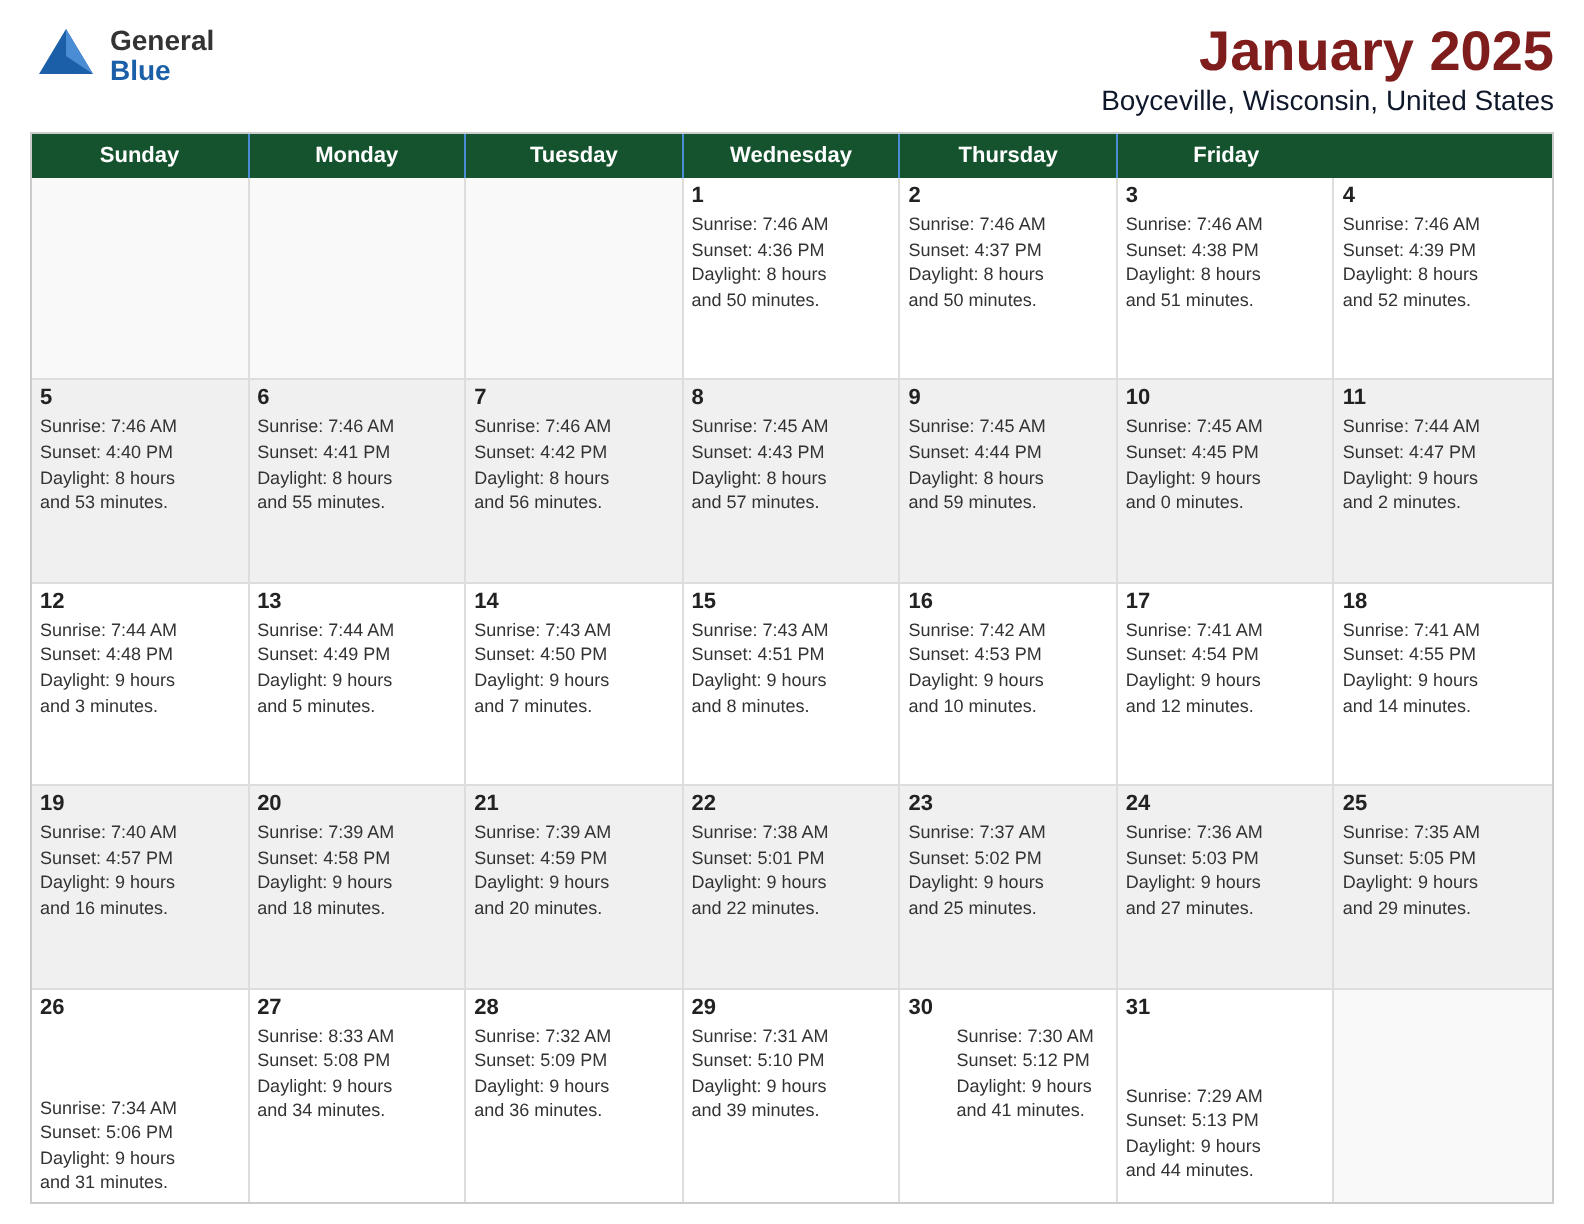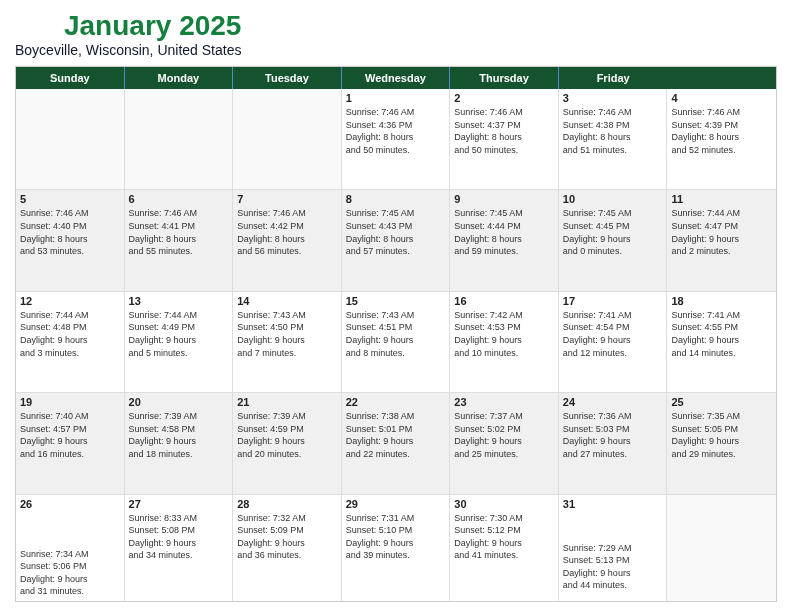--- a/index.html
+++ b/index.html
@@ -40,21 +40,21 @@
     .logo-icon {
       width: 36px;
       height: 36px;
     }
     .title-block {
       text-align: right;
     }
     .title-block h1 {
       font-size: 28px;
       font-weight: bold;
-      color: #15803d;
+      color: #7f1d1d;
     }
     .title-block h2 {
       font-size: 14px;
       font-weight: normal;
       color: #0f172a;
     }
     .calendar {
       flex: 1;
       display: flex;
       flex-direction: column;
@@ -117,20 +117,30 @@
       font-size: 9px;
       line-height: 1.4;
       color: #333;
     }
   </style>
 </head>
 <body>
 
 <div class="page">
   <div class="header">
+    <div class="logo">
+      <svg class="logo-icon" viewBox="0 0 40 40">
+        <polygon points="20,5 35,30 5,30" fill="#1a5fa8"></polygon>
+        <polygon points="20,5 35,30 20,20" fill="#4a8dd5"></polygon>
+      </svg>
+      <div class="logo-text">
+        <span class="logo-general">General</span>
+        <span class="logo-blue">Blue</span>
+      </div>
+    </div>
     <div class="title-block">
       <h1>January 2025</h1>
       <h2>Boyceville, Wisconsin, United States</h2>
     </div>
   </div>
 
   <div class="calendar">
     <div class="calendar-header">
     <div class="day-name">Sunday</div>
         <div class="day-name">Monday</div>
@@ -350,21 +360,21 @@
           </div>
           <div class="calendar-cell">
             <div class="cell-date">29</div>
             <div class="cell-info" style="white-space: pre-line;">Sunrise: 7:31 AM
 Sunset: 5:10 PM
 Daylight: 9 hours
 and 39 minutes.</div>
           </div>
           <div class="calendar-cell">
             <div class="cell-date">30</div>
-            <div class="cell-info" style="white-space: pre-line;">Sunrise: 7:30 AM
+            <div class="cell-info" style="white-space: pre-line; margin-left: 24px;">Sunrise: 7:30 AM
 Sunset: 5:12 PM
 Daylight: 9 hours
 and 41 minutes.</div>
           </div>
           <div class="calendar-cell">
             <div class="cell-date">31</div>
             <div class="cell-info" style="white-space: pre-line; margin-top: 32px;">Sunrise: 7:29 AM
 Sunset: 5:13 PM
 Daylight: 9 hours
 and 44 minutes.</div>

